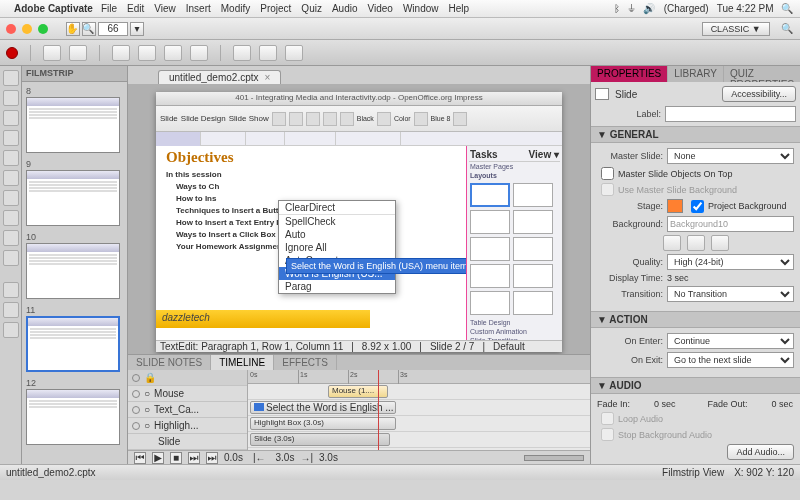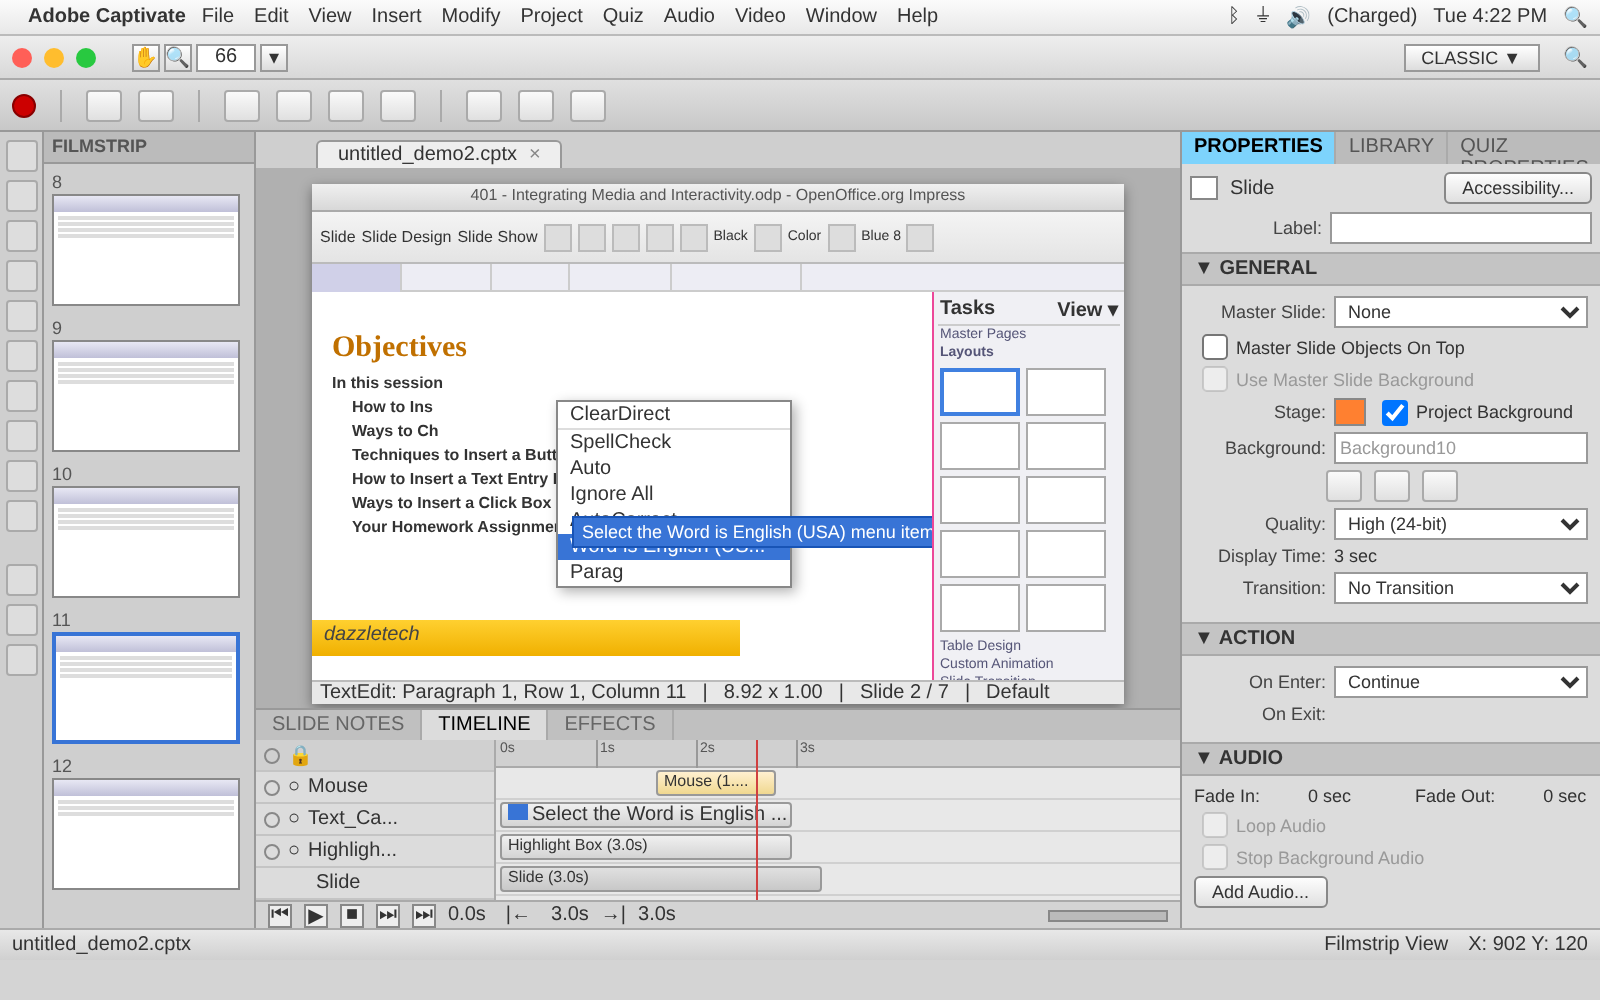--- a/index.html
+++ b/index.html
@@ -38,21 +38,21 @@
 .tab .x{margin-left:6px;color:#888}
 .canvas{flex:1;background:#b0b0b0;display:flex;align-items:flex-start;justify-content:center;padding:8px 8px 0 8px;overflow:hidden;min-height:0}
 .slide{width:406px;height:260px;background:#fff;box-shadow:0 2px 6px rgba(0,0,0,.4);display:flex;flex-direction:column;position:relative}
 .ooo-title{height:14px;background:linear-gradient(#f0f0f0,#d8d8d8);border-bottom:1px solid #aaa;font-size:8px;padding:1px 4px;color:#555;text-align:center}
 .ooo-tb{height:26px;background:linear-gradient(#f4f4f4,#e4e4e4);border-bottom:1px solid #bbb;display:flex;align-items:center;padding:0 4px;gap:3px;flex-wrap:wrap}
 .ooo-tb .oi{width:14px;height:14px;background:#ddd;border:1px solid #bbb}
 .ooo-sub{height:14px;background:#ededf4;border-bottom:1px solid #ccc;display:flex;font-size:8px}
 .ooo-sub .st{padding:14px 6px;border-right:1px solid #ccc}
 .ooo-sub .st.act{background:#d0d0e8}
 .ooo-main{flex:1;display:flex;min-height:0}
-.ooo-slide{flex:1;background:#fff;padding:20px 10px;position:relative;overflow:hidden}
+.ooo-slide{flex:1;background:#fff;padding:3px 10px;position:relative;overflow:hidden}
 .ooo-slide h1{font-size:15px;color:#c07000;font-weight:bold;margin-bottom:4px;font-family:Georgia,serif}
 .ooo-slide .sub{font-size:8px;font-weight:bold;margin-bottom:2px}
 .ooo-slide .bl{font-size:8px;font-weight:bold;margin:3px 0 3px 10px}
 .ooo-tasks{width:96px;background:#f0f0f4;border-left:1px solid #ec4899;padding:2px;font-size:8px}
 .ooo-tasks .th{font-weight:bold;border-bottom:1px solid #ccc;padding:1px;display:flex;justify-content:space-between}
 .ooo-tasks .ly{display:flex;flex-wrap:wrap;gap:3px;padding:3px 1px}
 .ooo-tasks .lyi{width:40px;height:24px;background:#fff;border:1px solid #aaa}
 .ooo-tasks .lyi.s{border:2px solid #4080e0}
 .ooo-tasks .sec{font-size:7px;color:#557;padding:1px;cursor:default}
 .dazfoot{position:absolute;bottom:12px;left:0;right:96px;height:18px;background:linear-gradient(#ffd030,#f0b000);font-size:10px;font-weight:normal;color:#444;padding:2px 6px;font-style:italic}
@@ -75,21 +75,21 @@
 .tl-ruler .tl-lbl{position:absolute;top:1px;font-size:7px;color:#555}
 .track{height:16px;border-bottom:1px solid #d0d0d0;position:relative}
 .clip{position:absolute;top:1px;height:13px;background:linear-gradient(#f0f0f0,#d4d4d4);border:1px solid #999;font-size:8px;padding:0 3px;overflow:hidden;white-space:nowrap;border-radius:2px}
 .clip.m{background:linear-gradient(#fff0d0,#f0d890)}
 .playhead{position:absolute;top:0;bottom:0;width:1px;background:#d04040;left:130px}
 .tl-foot{height:18px;background:#d4d4d4;border-top:1px solid #aaa;display:flex;align-items:center;padding:0 6px;gap:6px;font-size:9px}
 .tl-foot .pb{width:12px;height:12px;border:1px solid #888;background:#eee;display:flex;align-items:center;justify-content:center}
 .props{width:210px;background:#cfcfcf;border-left:1px solid #999;display:flex;flex-direction:column;font-size:10px;overflow:hidden}
 .p-tabs{height:16px;display:flex;background:#bbb;font-size:9px}
 .p-tabs .pt{padding:2px 6px;border-right:1px solid #aaa;color:#555}
-.p-tabs .pt.act{background:#7dd3fc;color:#000;font-weight:bold}
+.p-tabs .pt.act{background:#be185d;color:#000;font-weight:normal}
 .p-body{flex:1;background:#dcdcdc;padding:4px;overflow:hidden}
 .p-row{display:flex;align-items:center;margin:3px 0;gap:4px}
 .p-row label{width:66px;font-size:9px;text-align:right;color:#444}
 .p-row input[type=text],.p-row select{flex:1;height:16px;border:1px solid #999;background:#fff;font-size:9px;padding:0 2px}
 .p-row input[type=checkbox]{margin-left:4px}
 .section{margin:4px -4px;border-top:1px solid #aaa}
 .section .sh{background:#c4c4c4;padding:2px 6px;font-size:9px;font-weight:bold;color:#444;border-bottom:1px solid #aaa}
 .section .sb{padding:2px 6px}
 .btn{border:1px solid #888;background:linear-gradient(#fdfdfd,#e0e0e0);padding:2px 8px;font-size:9px;border-radius:3px}
 .swatch{width:16px;height:14px;border:1px solid #888;background:#fff}
@@ -267,22 +267,22 @@
           <div class="st act">Normal</div>
           <div class="st">Outline</div>
           <div class="st">Notes</div>
           <div class="st">Handout</div>
           <div class="st">Slide Sorter</div>
         </div>
         <div class="ooo-main">
           <div class="ooo-slide">
             <h1>Objectives</h1>
             <div class="sub">In this session</div>
+            <div class="bl">Ways to Ch</div>
             <div class="bl">How to Ins</div>
-            <div class="bl">Ways to Ch</div>
             <div class="bl">Techniques to Insert a Button Interaction and Set Options</div>
             <div class="bl">How to Insert a Text Entry Interaction and Set Options</div>
             <div class="bl">Ways to Insert a Click Box Interaction and Set Options</div>
             <div class="bl">Your Homework Assignment</div>
             <div class="ctx">
               <div class="ci">ClearDirect</div>
               <div class="ci" style="border-top:1px solid #ddd">SpellCheck</div>
               <div class="ci">Auto</div>
               <div class="ci">Ignore All</div>
               <div class="ci">AutoCorrect</div>
@@ -374,21 +374,21 @@
           <div class="track">
               <div class="clip m" style="left:80px;width:60px">Mouse (1....</div>
             </div>
           <div class="track">
               <div class="clip" style="left:2px;width:146px"><span style="display:inline-block;width:10px;height:8px;background:#3874d6;margin-right:2px"></span><span>Select the Word is English ...</span></div>
             </div>
           <div class="track">
               <div class="clip" style="left:2px;width:146px">Highlight Box (3.0s)</div>
             </div>
           <div class="track">
-              <div class="clip" style="left:2px;width:161px;background:linear-gradient(#e0e0e0,#c8c8c8)">Slide (3.0s)</div>
+              <div class="clip" style="left:2px;width:140px;background:linear-gradient(#e0e0e0,#c8c8c8)">Slide (3.0s)</div>
             </div>
           <div class="playhead"></div>
         </div>
       </div>
       <div class="tl-foot">
         <div class="pb">⏮</div>
         <div class="pb">▶</div>
         <div class="pb">■</div>
         <div class="pb">⏭</div>
         <div class="pb">⏭</div>
@@ -466,20 +466,21 @@
 
       <div class="section">
         <div class="sh"><span>▼ </span><span>ACTION</span></div>
         <div class="sb">
           <div class="p-row">
               <label>On Enter:</label>
               <select><option>Continue</option></select>
             </div>
           <div class="p-row">
               <label>On Exit:</label>
+              <select><option>Go to the next slide</option></select>
             </div>
         </div>
       </div>
 
       <div class="section">
         <div class="sh"><span>▼ </span><span>AUDIO</span></div>
         <div class="sb">
           <div class="p-row" style="gap:24px">
               <span style="font-size:9px">Fade In:</span>
               <span style="font-size:9px">0 sec</span>
@@ -487,21 +488,21 @@
               <span style="font-size:9px">0 sec</span>
             </div>
           <div class="p-row">
               <input type="checkbox" disabled="" style="">
               <span style="font-size:9px;color:#999">Loop Audio</span>
             </div>
           <div class="p-row">
               <input type="checkbox" disabled="" style="">
               <span style="font-size:9px;color:#999">Stop Background Audio</span>
             </div>
-          <div class="p-row" style="">
+          <div class="p-row" style="justify-content:flex-end">
               <button class="btn">Add Audio...</button>
             </div>
         </div>
       </div>
     </div>
   </div>
 </div>
 
 <div class="status">
   <span>untitled_demo2.cptx</span>

